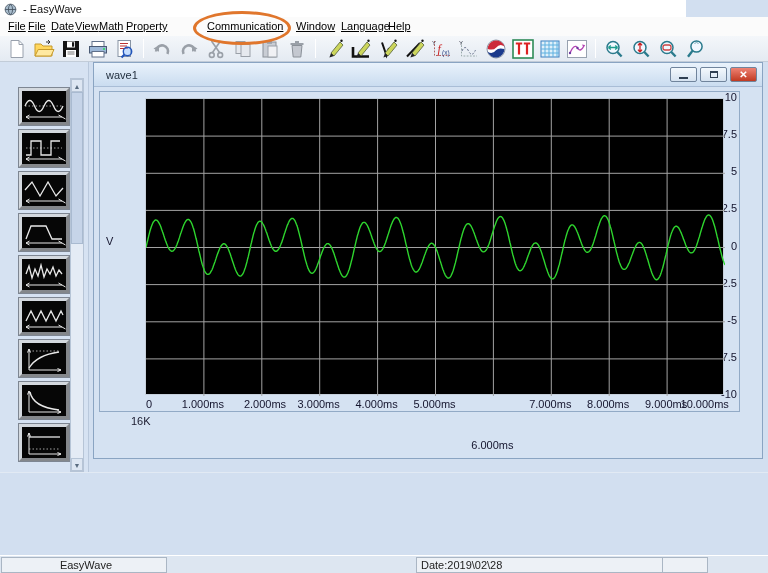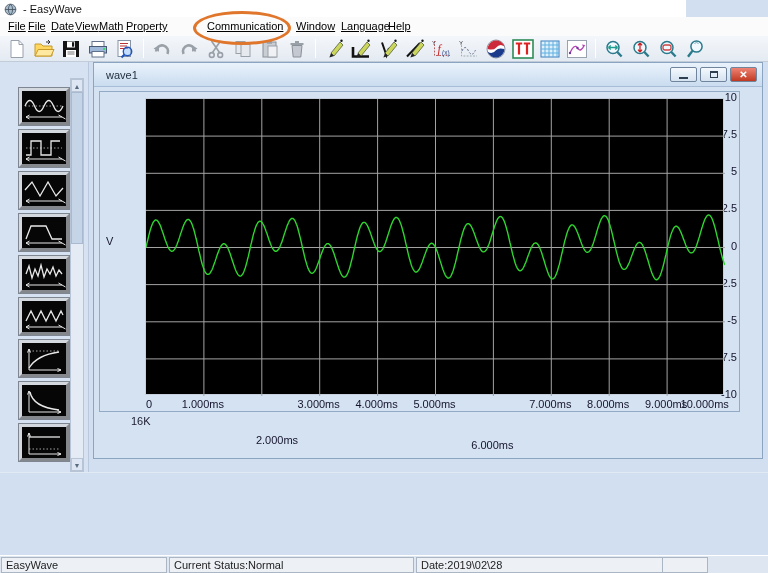--- a/index.html
+++ b/index.html
@@ -402,21 +402,21 @@
               <line x1="0" y1="148.5" x2="579" y2="148.5" stroke="#a3a3a3" stroke-width="1"></line>
               <line x1="0" y1="185.6" x2="579" y2="185.6" stroke="#a3a3a3" stroke-width="1"></line>
               <line x1="0" y1="222.8" x2="579" y2="222.8" stroke="#a3a3a3" stroke-width="1"></line>
               <line x1="0" y1="259.9" x2="579" y2="259.9" stroke="#a3a3a3" stroke-width="1"></line>
               <polyline points="0.0,148.5 0.4,146.7 0.8,144.8 1.2,143.0 1.7,141.3 2.1,139.5 2.5,137.8 2.9,136.2 3.3,134.6 3.7,133.0 4.1,131.5 4.5,130.2 5.0,128.8 5.4,127.6 5.8,126.5 6.2,125.5 6.6,124.5 7.0,123.7 7.4,123.0 7.9,122.4 8.3,121.9 8.7,121.5 9.1,121.2 9.5,121.0 9.9,121.0 10.3,121.1 10.8,121.2 11.2,121.5 11.6,121.9 12.0,122.4 12.4,123.0 12.8,123.6 13.2,124.4 13.6,125.2 14.1,126.1 14.5,127.1 14.9,128.1 15.3,129.2 15.7,130.4 16.1,131.5 16.5,132.7 17.0,134.0 17.4,135.2 17.8,136.5 18.2,137.7 18.6,139.0 19.0,140.2 19.4,141.4 19.9,142.6 20.3,143.7 20.7,144.8 21.1,145.8 21.5,146.8 21.9,147.7 22.3,148.5 22.7,149.3 23.2,150.0 23.6,150.6 24.0,151.1 24.4,151.5 24.8,151.8 25.2,152.1 25.6,152.2 26.1,152.2 26.5,152.1 26.9,152.0 27.3,151.7 27.7,151.3 28.1,150.9 28.5,150.3 29.0,149.7 29.4,149.0 29.8,148.2 30.2,147.3 30.6,146.4 31.0,145.4 31.4,144.3 31.8,143.2 32.3,142.0 32.7,140.8 33.1,139.6 33.5,138.4 33.9,137.1 34.3,135.8 34.7,134.6 35.2,133.3 35.6,132.1 36.0,130.9 36.4,129.7 36.8,128.5 37.2,127.4 37.6,126.4 38.0,125.4 38.5,124.5 38.9,123.7 39.3,123.0 39.7,122.3 40.1,121.7 40.5,121.3 40.9,120.9 41.4,120.6 41.8,120.5 42.2,120.4 42.6,120.5 43.0,120.7 43.4,121.0 43.8,121.4 44.3,121.9 44.7,122.5 45.1,123.3 45.5,124.1 45.9,125.1 46.3,126.1 46.7,127.3 47.1,128.5 47.6,129.8 48.0,131.3 48.4,132.7 48.8,134.3 49.2,135.9 49.6,137.6 50.0,139.3 50.5,141.0 50.9,142.8 51.3,144.6 51.7,146.5 52.1,148.3 52.5,150.1 52.9,151.9 53.4,153.7 53.8,155.5 54.2,157.2 54.6,158.9 55.0,160.6 55.4,162.2 55.8,163.7 56.2,165.2 56.7,166.5 57.1,167.8 57.5,169.0 57.9,170.1 58.3,171.2 58.7,172.1 59.1,172.9 59.6,173.6 60.0,174.2 60.4,174.6 60.8,175.0 61.2,175.3 61.6,175.4 62.0,175.4 62.4,175.3 62.9,175.2 63.3,174.9 63.7,174.5 64.1,174.0 64.5,173.4 64.9,172.7 65.3,171.9 65.8,171.1 66.2,170.2 66.6,169.2 67.0,168.2 67.4,167.1 67.8,165.9 68.2,164.8 68.7,163.6 69.1,162.4 69.5,161.1 69.9,159.9 70.3,158.6 70.7,157.4 71.1,156.2 71.5,155.0 72.0,153.9 72.4,152.8 72.8,151.7 73.2,150.7 73.6,149.8 74.0,148.9 74.4,148.1 74.9,147.4 75.3,146.7 75.7,146.2 76.1,145.7 76.5,145.3 76.9,145.0 77.3,144.8 77.8,144.8 78.2,144.8 78.6,144.9 79.0,145.1 79.4,145.4 79.8,145.8 80.2,146.3 80.6,146.9 81.1,147.6 81.5,148.3 81.9,149.1 82.3,150.1 82.7,151.0 83.1,152.1 83.5,153.2 84.0,154.3 84.4,155.5 84.8,156.7 85.2,158.0 85.6,159.2 86.0,160.5 86.4,161.8 86.8,163.1 87.3,164.3 87.7,165.6 88.1,166.8 88.5,168.0 88.9,169.1 89.3,170.2 89.7,171.2 90.2,172.2 90.6,173.1 91.0,173.9 91.4,174.7 91.8,175.3 92.2,175.9 92.6,176.3 93.1,176.7 93.5,176.9 93.9,177.1 94.3,177.1 94.7,177.0 95.1,176.8 95.5,176.5 95.9,176.1 96.4,175.5 96.8,174.9 97.2,174.1 97.6,173.2 98.0,172.3 98.4,171.2 98.8,170.0 99.3,168.8 99.7,167.4 100.1,166.0 100.5,164.5 100.9,163.0 101.3,161.3 101.7,159.7 102.2,157.9 102.6,156.2 103.0,154.4 103.4,152.6 103.8,150.8 104.2,148.9 104.6,147.1 105.0,145.3 105.5,143.5 105.9,141.7 106.3,140.0 106.7,138.3 107.1,136.7 107.5,135.1 107.9,133.6 108.4,132.2 108.8,130.8 109.2,129.5 109.6,128.3 110.0,127.2 110.4,126.2 110.8,125.4 111.3,124.6 111.7,123.9 112.1,123.3 112.5,122.9 112.9,122.5 113.3,122.3 113.7,122.2 114.1,122.2 114.6,122.3 115.0,122.5 115.4,122.8 115.8,123.2 116.2,123.7 116.6,124.3 117.0,125.0 117.5,125.8 117.9,126.6 118.3,127.5 118.7,128.5 119.1,129.6 119.5,130.6 119.9,131.8 120.3,132.9 120.8,134.1 121.2,135.3 121.6,136.6 122.0,137.8 122.4,139.0 122.8,140.2 123.2,141.4 123.7,142.6 124.1,143.7 124.5,144.8 124.9,145.8 125.3,146.8 125.7,147.7 126.1,148.5 126.6,149.3 127.0,150.0 127.4,150.6 127.8,151.1 128.2,151.5 128.6,151.9 129.0,152.1 129.4,152.3 129.9,152.3 130.3,152.3 130.7,152.1 131.1,151.9 131.5,151.5 131.9,151.1 132.3,150.5 132.8,149.9 133.2,149.2 133.6,148.4 134.0,147.5 134.4,146.6 134.8,145.6 135.2,144.5 135.7,143.4 136.1,142.2 136.5,141.0 136.9,139.8 137.3,138.5 137.7,137.2 138.1,135.9 138.5,134.6 139.0,133.3 139.4,132.0 139.8,130.8 140.2,129.6 140.6,128.4 141.0,127.2 141.4,126.1 141.9,125.1 142.3,124.1 142.7,123.3 143.1,122.4 143.5,121.7 143.9,121.1 144.3,120.5 144.8,120.1 145.2,119.8 145.6,119.5 146.0,119.4 146.4,119.4 146.8,119.5 147.2,119.7 147.6,120.1 148.1,120.5 148.5,121.1 148.9,121.7 149.3,122.5 149.7,123.4 150.1,124.4 150.5,125.5 151.0,126.6 151.4,127.9 151.8,129.3 152.2,130.7 152.6,132.2 153.0,133.8 153.4,135.4 153.8,137.1 154.3,138.8 154.7,140.6 155.1,142.4 155.5,144.2 155.9,146.0 156.3,147.9 156.7,149.7 157.2,151.5 157.6,153.3 158.0,155.0 158.4,156.8 158.8,158.4 159.2,160.1 159.6,161.6 160.1,163.1 160.5,164.5 160.9,165.9 161.3,167.1 161.7,168.3 162.1,169.4 162.5,170.3 162.9,171.2 163.4,172.0 163.8,172.6 164.2,173.2 164.6,173.6 165.0,173.9 165.4,174.1 165.8,174.2 166.3,174.2 166.7,174.1 167.1,173.9 167.5,173.6 167.9,173.1 168.3,172.6 168.7,172.0 169.2,171.3 169.6,170.5 170.0,169.7 170.4,168.7 170.8,167.7 171.2,166.7 171.6,165.6 172.0,164.5 172.5,163.3 172.9,162.1 173.3,160.9 173.7,159.7 174.1,158.5 174.5,157.3 174.9,156.1 175.4,155.0 175.8,153.8 176.2,152.7 176.6,151.7 177.0,150.7 177.4,149.7 177.8,148.8 178.2,148.0 178.7,147.3 179.1,146.6 179.5,146.1 179.9,145.6 180.3,145.2 180.7,144.9 181.1,144.7 181.6,144.6 182.0,144.6 182.4,144.7 182.8,144.9 183.2,145.2 183.6,145.6 184.0,146.1 184.5,146.6 184.9,147.3 185.3,148.0 185.7,148.9 186.1,149.8 186.5,150.8 186.9,151.8 187.3,152.9 187.8,154.0 188.2,155.2 188.6,156.5 189.0,157.7 189.4,159.0 189.8,160.3 190.2,161.7 190.7,163.0 191.1,164.3 191.5,165.6 191.9,166.8 192.3,168.1 192.7,169.2 193.1,170.4 193.6,171.5 194.0,172.5 194.4,173.5 194.8,174.4 195.2,175.2 195.6,175.9 196.0,176.5 196.4,177.0 196.9,177.5 197.3,177.8 197.7,178.0 198.1,178.1 198.5,178.1 198.9,178.0 199.3,177.7 199.8,177.4 200.2,176.9 200.6,176.3 201.0,175.7 201.4,174.9 201.8,174.0 202.2,173.0 202.6,171.8 203.1,170.7 203.5,169.4 203.9,168.0 204.3,166.5 204.7,165.0 205.1,163.4 205.5,161.8 206.0,160.1 206.4,158.4 206.8,156.6 207.2,154.8 207.6,153.0 208.0,151.2 208.4,149.3 208.9,147.5 209.3,145.7 209.7,143.9 210.1,142.2 210.5,140.5 210.9,138.8 211.3,137.2 211.7,135.7 212.2,134.2 212.6,132.8 213.0,131.5 213.4,130.2 213.8,129.1 214.2,128.0 214.6,127.1 215.1,126.2 215.5,125.5 215.9,124.9 216.3,124.3 216.7,123.9 217.1,123.6 217.5,123.4 218.0,123.4 218.4,123.4 218.8,123.5 219.2,123.8 219.6,124.1 220.0,124.6 220.4,125.1 220.8,125.7 221.3,126.4 221.7,127.2 222.1,128.1 222.5,129.0 222.9,130.0 223.3,131.1 223.7,132.1 224.2,133.3 224.6,134.4 225.0,135.6 225.4,136.8 225.8,138.0 226.2,139.2 226.6,140.4 227.1,141.5 227.5,142.7 227.9,143.8 228.3,144.9 228.7,145.9 229.1,146.9 229.5,147.8 229.9,148.6 230.4,149.4 230.8,150.1 231.2,150.7 231.6,151.3 232.0,151.7 232.4,152.1 232.8,152.3 233.3,152.5 233.7,152.5 234.1,152.5 234.5,152.4 234.9,152.1 235.3,151.8 235.7,151.4 236.1,150.8 236.6,150.2 237.0,149.5 237.4,148.7 237.8,147.9 238.2,146.9 238.6,145.9 239.0,144.9 239.5,143.7 239.9,142.5 240.3,141.3 240.7,140.1 241.1,138.8 241.5,137.5 241.9,136.1 242.4,134.8 242.8,133.5 243.2,132.2 243.6,130.9 244.0,129.6 244.4,128.4 244.8,127.2 245.2,126.0 245.7,124.9 246.1,123.9 246.5,122.9 246.9,122.1 247.3,121.3 247.7,120.6 248.1,119.9 248.6,119.4 249.0,119.0 249.4,118.7 249.8,118.5 250.2,118.4 250.6,118.4 251.0,118.6 251.5,118.8 251.9,119.2 252.3,119.7 252.7,120.3 253.1,121.0 253.5,121.8 253.9,122.7 254.3,123.7 254.8,124.9 255.2,126.1 255.6,127.4 256.0,128.8 256.4,130.2 256.8,131.7 257.2,133.3 257.7,135.0 258.1,136.7 258.5,138.4 258.9,140.2 259.3,142.0 259.7,143.8 260.1,145.6 260.6,147.4 261.0,149.3 261.4,151.1 261.8,152.8 262.2,154.6 262.6,156.3 263.0,157.9 263.4,159.5 263.9,161.0 264.3,162.5 264.7,163.9 265.1,165.2 265.5,166.4 265.9,167.5 266.3,168.5 266.8,169.5 267.2,170.3 267.6,171.0 268.0,171.6 268.4,172.1 268.8,172.5 269.2,172.8 269.6,173.0 270.1,173.0 270.5,173.0 270.9,172.8 271.3,172.5 271.7,172.2 272.1,171.7 272.5,171.2 273.0,170.5 273.4,169.8 273.8,169.0 274.2,168.1 274.6,167.2 275.0,166.2 275.4,165.2 275.9,164.1 276.3,163.0 276.7,161.8 277.1,160.6 277.5,159.5 277.9,158.3 278.3,157.1 278.7,155.9 279.2,154.8 279.6,153.6 280.0,152.6 280.4,151.5 280.8,150.5 281.2,149.6 281.6,148.7 282.1,147.9 282.5,147.1 282.9,146.5 283.3,145.9 283.7,145.4 284.1,145.0 284.5,144.7 285.0,144.4 285.4,144.3 285.8,144.3 286.2,144.4 286.6,144.6 287.0,144.8 287.4,145.2 287.8,145.7 288.3,146.3 288.7,146.9 289.1,147.6 289.5,148.5 289.9,149.4 290.3,150.3 290.7,151.4 291.2,152.5 291.6,153.6 292.0,154.9 292.4,156.1 292.8,157.4 293.2,158.7 293.6,160.0 294.0,161.4 294.5,162.7 294.9,164.1 295.3,165.4 295.7,166.7 296.1,168.0 296.5,169.2 296.9,170.4 297.4,171.6 297.8,172.7 298.2,173.7 298.6,174.6 299.0,175.5 299.4,176.3 299.8,177.0 300.3,177.6 300.7,178.1 301.1,178.5 301.5,178.8 301.9,179.0 302.3,179.1 302.7,179.0 303.1,178.9 303.6,178.6 304.0,178.2 304.4,177.7 304.8,177.1 305.2,176.4 305.6,175.5 306.0,174.6 306.5,173.6 306.9,172.4 307.3,171.2 307.7,169.9 308.1,168.5 308.5,167.0 308.9,165.5 309.4,163.9 309.8,162.2 310.2,160.5 310.6,158.8 311.0,157.0 311.4,155.2 311.8,153.4 312.2,151.6 312.7,149.8 313.1,148.0 313.5,146.2 313.9,144.4 314.3,142.7 314.7,141.0 315.1,139.4 315.6,137.8 316.0,136.3 316.4,134.8 316.8,133.5 317.2,132.2 317.6,131.0 318.0,129.9 318.5,128.9 318.9,128.0 319.3,127.2 319.7,126.5 320.1,125.9 320.5,125.4 320.9,125.0 321.3,124.8 321.8,124.6 322.2,124.6 322.6,124.7 323.0,124.9 323.4,125.1 323.8,125.5 324.2,126.0 324.7,126.6 325.1,127.2 325.5,128.0 325.9,128.8 326.3,129.6 326.7,130.6 327.1,131.6 327.5,132.6 328.0,133.7 328.4,134.8 328.8,136.0 329.2,137.1 329.6,138.3 330.0,139.5 330.4,140.6 330.9,141.8 331.3,142.9 331.7,144.0 332.1,145.1 332.5,146.1 332.9,147.1 333.3,148.0 333.8,148.9 334.2,149.6 334.6,150.4 335.0,151.0 335.4,151.5 335.8,152.0 336.2,152.4 336.6,152.6 337.1,152.8 337.5,152.9 337.9,152.9 338.3,152.7 338.7,152.5 339.1,152.2 339.5,151.8 340.0,151.3 340.4,150.7 340.8,150.0 341.2,149.2 341.6,148.3 342.0,147.4 342.4,146.4 342.9,145.3 343.3,144.2 343.7,143.0 344.1,141.8 344.5,140.5 344.9,139.2 345.3,137.8 345.7,136.5 346.2,135.1 346.6,133.8 347.0,132.4 347.4,131.1 347.8,129.8 348.2,128.5 348.6,127.2 349.1,126.0 349.5,124.9 349.9,123.8 350.3,122.8 350.7,121.8 351.1,121.0 351.5,120.2 351.9,119.5 352.4,118.9 352.8,118.4 353.2,118.0 353.6,117.7 354.0,117.6 354.4,117.5 354.8,117.6 355.3,117.7 355.7,118.0 356.1,118.4 356.5,118.9 356.9,119.6 357.3,120.3 357.7,121.2 358.2,122.1 358.6,123.2 359.0,124.3 359.4,125.6 359.8,126.9 360.2,128.3 360.6,129.8 361.0,131.3 361.5,132.9 361.9,134.6 362.3,136.3 362.7,138.0 363.1,139.8 363.5,141.6 363.9,143.4 364.4,145.2 364.8,147.0 365.2,148.8 365.6,150.6 366.0,152.4 366.4,154.1 366.8,155.7 367.3,157.4 367.7,158.9 368.1,160.4 368.5,161.8 368.9,163.2 369.3,164.5 369.7,165.6 370.1,166.7 370.6,167.7 371.0,168.6 371.4,169.3 371.8,170.0 372.2,170.6 372.6,171.0 373.0,171.4 373.5,171.6 373.9,171.7 374.3,171.7 374.7,171.6 375.1,171.4 375.5,171.1 375.9,170.8 376.4,170.3 376.8,169.7 377.2,169.0 377.6,168.3 378.0,167.4 378.4,166.6 378.8,165.6 379.2,164.6 379.7,163.6 380.1,162.5 380.5,161.4 380.9,160.2 381.3,159.1 381.7,157.9 382.1,156.8 382.6,155.6 383.0,154.5 383.4,153.4 383.8,152.3 384.2,151.2 384.6,150.2 385.0,149.3 385.4,148.4 385.9,147.6 386.3,146.8 386.7,146.2 387.1,145.6 387.5,145.1 387.9,144.6 388.3,144.3 388.8,144.1 389.2,143.9 389.6,143.9 390.0,144.0 390.4,144.1 390.8,144.4 391.2,144.7 391.7,145.2 392.1,145.7 392.5,146.4 392.9,147.1 393.3,147.9 393.7,148.8 394.1,149.8 394.5,150.8 395.0,151.9 395.4,153.1 395.8,154.3 396.2,155.6 396.6,156.9 397.0,158.2 397.4,159.6 397.9,161.0 398.3,162.3 398.7,163.7 399.1,165.1 399.5,166.4 399.9,167.8 400.3,169.0 400.8,170.3 401.2,171.5 401.6,172.7 402.0,173.7 402.4,174.8 402.8,175.7 403.2,176.6 403.6,177.3 404.1,178.0 404.5,178.6 404.9,179.1 405.3,179.5 405.7,179.7 406.1,179.9 406.5,179.9 407.0,179.8 407.4,179.7 407.8,179.4 408.2,178.9 408.6,178.4 409.0,177.8 409.4,177.0 409.8,176.1 410.3,175.2 410.7,174.1 411.1,172.9 411.5,171.7 411.9,170.3 412.3,168.9 412.7,167.4 413.2,165.9 413.6,164.3 414.0,162.6 414.4,160.9 414.8,159.1 415.2,157.4 415.6,155.6 416.1,153.8 416.5,152.0 416.9,150.2 417.3,148.4 417.7,146.6 418.1,144.9 418.5,143.2 418.9,141.5 419.4,139.9 419.8,138.4 420.2,136.9 420.6,135.5 421.0,134.2 421.4,132.9 421.8,131.8 422.3,130.7 422.7,129.8 423.1,128.9 423.5,128.1 423.9,127.5 424.3,127.0 424.7,126.5 425.2,126.2 425.6,126.0 426.0,125.9 426.4,125.9 426.8,126.0 427.2,126.3 427.6,126.6 428.0,127.0 428.5,127.5 428.9,128.1 429.3,128.8 429.7,129.5 430.1,130.4 430.5,131.2 430.9,132.2 431.4,133.2 431.8,134.3 432.2,135.3 432.6,136.4 433.0,137.6 433.4,138.7 433.8,139.9 434.3,141.0 434.7,142.2 435.1,143.3 435.5,144.4 435.9,145.4 436.3,146.5 436.7,147.4 437.1,148.3 437.6,149.2 438.0,150.0 438.4,150.7 438.8,151.4 439.2,151.9 439.6,152.4 440.0,152.8 440.5,153.1 440.9,153.2 441.3,153.3 441.7,153.3 442.1,153.2 442.5,153.0 442.9,152.7 443.3,152.3 443.8,151.8 444.2,151.3 444.6,150.6 445.0,149.8 445.4,148.9 445.8,148.0 446.2,147.0 446.7,145.9 447.1,144.8 447.5,143.6 447.9,142.4 448.3,141.1 448.7,139.7 449.1,138.4 449.6,137.0 450.0,135.6 450.4,134.2 450.8,132.8 451.2,131.4 451.6,130.1 452.0,128.8 452.4,127.4 452.9,126.2 453.3,125.0 453.7,123.8 454.1,122.7 454.5,121.7 454.9,120.8 455.3,119.9 455.8,119.2 456.2,118.5 456.6,117.9 457.0,117.5 457.4,117.1 457.8,116.9 458.2,116.7 458.7,116.7 459.1,116.8 459.5,117.0 459.9,117.3 460.3,117.7 460.7,118.3 461.1,118.9 461.5,119.7 462.0,120.6 462.4,121.6 462.8,122.7 463.2,123.8 463.6,125.1 464.0,126.5 464.4,127.9 464.9,129.4 465.3,130.9 465.7,132.6 466.1,134.2 466.5,135.9 466.9,137.7 467.3,139.5 467.7,141.3 468.2,143.1 468.6,144.9 469.0,146.7 469.4,148.4 469.8,150.2 470.2,151.9 470.6,153.6 471.1,155.2 471.5,156.8 471.9,158.4 472.3,159.8 472.7,161.2 473.1,162.5 473.5,163.7 474.0,164.8 474.4,165.9 474.8,166.8 475.2,167.6 475.6,168.4 476.0,169.0 476.4,169.5 476.8,169.9 477.3,170.2 477.7,170.4 478.1,170.4 478.5,170.4 478.9,170.3 479.3,170.0 479.7,169.7 480.2,169.3 480.6,168.7 481.0,168.1 481.4,167.4 481.8,166.7 482.2,165.8 482.6,164.9 483.1,164.0 483.5,163.0 483.9,161.9 484.3,160.8 484.7,159.7 485.1,158.6 485.5,157.5 485.9,156.3 486.4,155.2 486.8,154.1 487.2,153.0 487.6,151.9 488.0,150.8 488.4,149.8 488.8,148.9 489.3,148.0 489.7,147.2 490.1,146.4 490.5,145.7 490.9,145.1 491.3,144.6 491.7,144.2 492.1,143.8 492.6,143.6 493.0,143.4 493.4,143.4 493.8,143.4 494.2,143.6 494.6,143.8 495.0,144.1 495.5,144.6 495.9,145.1 496.3,145.7 496.7,146.5 497.1,147.3 497.5,148.2 497.9,149.1 498.4,150.2 498.8,151.3 499.2,152.4 499.6,153.7 500.0,154.9 500.4,156.3 500.8,157.6 501.2,159.0 501.7,160.4 502.1,161.8 502.5,163.2 502.9,164.6 503.3,166.0 503.7,167.4 504.1,168.7 504.6,170.0 505.0,171.3 505.4,172.5 505.8,173.7 506.2,174.7 506.6,175.7 507.0,176.7 507.5,177.5 507.9,178.3 508.3,178.9 508.7,179.5 509.1,180.0 509.5,180.3 509.9,180.5 510.3,180.7 510.8,180.7 511.2,180.6 511.6,180.4 512.0,180.0 512.4,179.6 512.8,179.0 513.2,178.3 513.7,177.5 514.1,176.6 514.5,175.7 514.9,174.6 515.3,173.4 515.7,172.1 516.1,170.7 516.6,169.3 517.0,167.8 517.4,166.2 517.8,164.6 518.2,162.9 518.6,161.2 519.0,159.5 519.4,157.7 519.9,155.9 520.3,154.1 520.7,152.3 521.1,150.5 521.5,148.8 521.9,147.0 522.3,145.3 522.8,143.6 523.2,142.0 523.6,140.4 524.0,138.9 524.4,137.5 524.8,136.1 525.2,134.9 525.6,133.7 526.1,132.6 526.5,131.6 526.9,130.7 527.3,129.9 527.7,129.2 528.1,128.6 528.5,128.1 529.0,127.7 529.4,127.4 529.8,127.3 530.2,127.2 530.6,127.3 531.0,127.4 531.4,127.7 531.9,128.1 532.3,128.5 532.7,129.0 533.1,129.7 533.5,130.4 533.9,131.2 534.3,132.0 534.7,132.9 535.2,133.9 535.6,134.9 536.0,135.9 536.4,137.0 536.8,138.1 537.2,139.2 537.6,140.4 538.1,141.5 538.5,142.6 538.9,143.7 539.3,144.8 539.7,145.9 540.1,146.9 540.5,147.9 541.0,148.8 541.4,149.6 541.8,150.4 542.2,151.2 542.6,151.8 543.0,152.4 543.4,152.9 543.8,153.3 544.3,153.6 544.7,153.8 545.1,153.9 545.5,153.9 545.9,153.8 546.3,153.7 546.7,153.4 547.2,153.0 547.6,152.5 548.0,151.9 548.4,151.3 548.8,150.5 549.2,149.7 549.6,148.8 550.0,147.8 550.5,146.7 550.9,145.5 551.3,144.3 551.7,143.1 552.1,141.8 552.5,140.4 552.9,139.1 553.4,137.7 553.8,136.2 554.2,134.8 554.6,133.4 555.0,132.0 555.4,130.6 555.8,129.2 556.3,127.8 556.7,126.5 557.1,125.2 557.5,124.0 557.9,122.9 558.3,121.8 558.7,120.8 559.1,119.9 559.6,119.0 560.0,118.3 560.4,117.6 560.8,117.1 561.2,116.6 561.6,116.3 562.0,116.1 562.5,116.0 562.9,116.0 563.3,116.1 563.7,116.3 564.1,116.7 564.5,117.1 564.9,117.7 565.4,118.4 565.8,119.2 566.2,120.1 566.6,121.1 567.0,122.2 567.4,123.4 567.8,124.7 568.2,126.1 568.7,127.5 569.1,129.1 569.5,130.6 569.9,132.3 570.3,133.9 570.7,135.6 571.1,137.4 571.6,139.2 572.0,140.9 572.4,142.7 572.8,144.5 573.2,146.3 573.6,148.0 574.0,149.8 574.5,151.5 574.9,153.1 575.3,154.7 575.7,156.3 576.1,157.8 576.5,159.2 576.9,160.5 577.3,161.8 577.8,162.9 578.2,164.0 578.6,165.0 579.0,165.9" fill="none" stroke="#2ed52e" stroke-width="1.4"></polyline>
             </svg>
         </div>
         <div class="x-labels" id="x-labels" style="position:absolute; left:45px; top:306px; width:594px; height:14px;">
             <span style="left: 0px; transform: translateX(1px);">0</span>
             <span style="left: 57.9px; transform: translateX(-50%);">1.000ms</span>
-            <span style="left: 132px; transform: translateX(-50%); margin-top: 36px;">2.000ms</span>
+            <span style="left: 120px; transform: translateX(-50%);">2.000ms</span>
             <span style="left: 173.7px; transform: translateX(-50%);">3.000ms</span>
             <span style="left: 231.6px; transform: translateX(-50%);">4.000ms</span>
             <span style="left: 289.5px; transform: translateX(-50%);">5.000ms</span>
             <span style="left: 347.4px; transform: translateX(-50%); margin-top: 41px;">6.000ms</span>
             <span style="left: 405.3px; transform: translateX(-50%);">7.000ms</span>
             <span style="left: 463.2px; transform: translateX(-50%);">8.000ms</span>
             <span style="left: 521.1px; transform: translateX(-50%);">9.000ms</span>
             <span style="left: 579px; transform: translateX(-90%);">10.000ms</span>
           </div>
       </div>
@@ -434,19 +434,18 @@
     
     
     
     
 
     
     
   </div>
 
   <div class="statusbar">
-    <div class="sb-seg" style="left:1px; width:166px;">EasyWave</div>
-    <div class="sb-seg" style="left:169px; width:245px;">Current Status:Normal</div>
+    <div class="sb-seg" style="left:1px; width:166px;text-align:center;">EasyWave</div>
     <div class="sb-seg" style="left:416px; width:268px;">Date:2019\02\28</div>
     <div class="sb-seg" style="left:662px; width:46px;"></div>
   </div>
 
 </div>
 
 </body></html>

